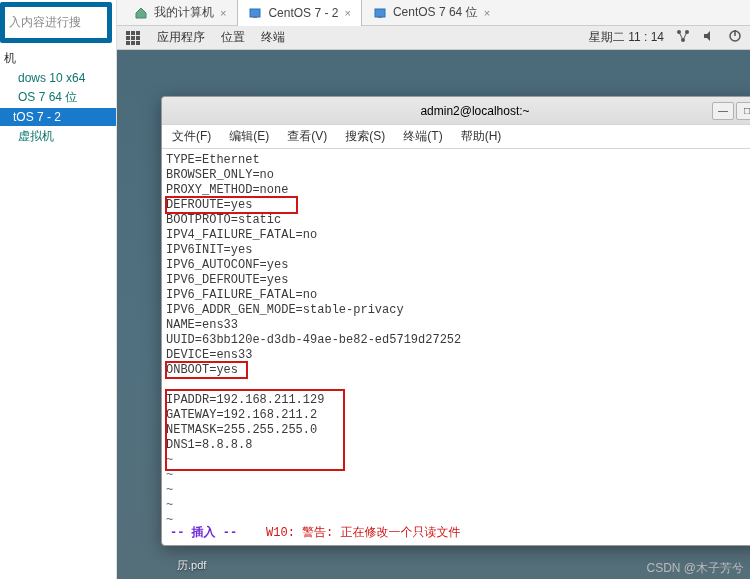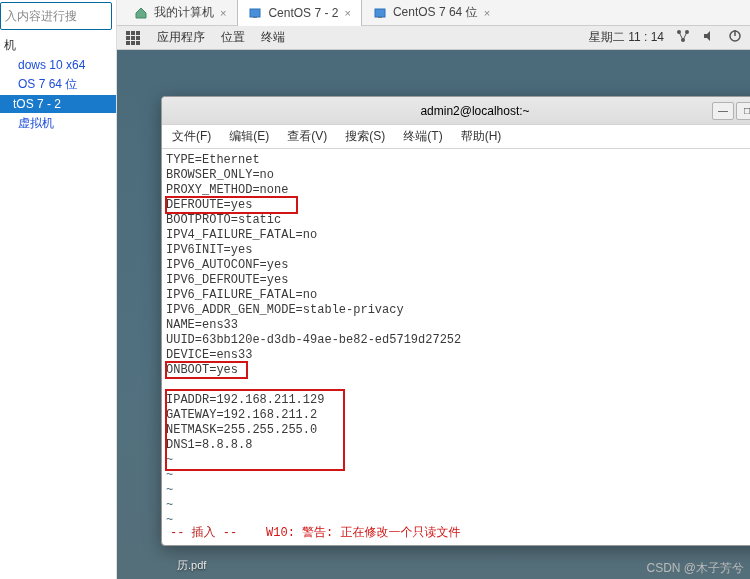--- a/index.html
+++ b/index.html
@@ -1,22 +1,22 @@
 <!DOCTYPE html>
 <html><head>
 <meta charset="utf-8">
 <style>
   * { box-sizing: border-box; margin: 0; padding: 0; }
   body { font-family: "Microsoft YaHei", sans-serif; font-size: 12px; background: #fff; width: 750px; height: 579px; overflow: hidden; position: relative; }
   .workspace { display: flex; height: 100%; }
   .sidebar { width: 117px; border-right: 1px solid #ddd; display: flex; flex-direction: column; }
-  .search-box { height: 28px; border: 1px solid #0369a1; margin: 2px 4px 3px 0; display: flex; align-items: center; padding: 0 4px; color: #888; border-radius: 2px; }
+  .search-box { height: 41px; border: 5px solid #0369a1; margin: 2px 4px 3px 0; display: flex; align-items: center; padding: 0 4px; color: #888; border-radius: 2px; }
   .tree { padding: 2px 0; }
   .tree-item { padding: 2px 4px; color: #333; white-space: nowrap; }
-  .tree-item.sub { padding-left: 18px; color: #1d4ed8; }
+  .tree-item.sub { padding-left: 18px; color: #0f766e; }
   .tree-item.selected { background: #1979ca; color: #fff; padding-left: 13px; }
   .main { flex: 1; position: relative; }
   .tabbar { height: 26px; background: #f4f4f4; border-bottom: 1px solid #ccc; display: flex; align-items: center; padding-left: 6px; gap: 0; }
   .tab { display: flex; align-items: center; gap: 6px; padding: 18px 10px; border: 1px solid transparent; color: #444; position: relative; }
   .tab.active { background: #fff; border: 1px solid #bfbfbf; border-bottom: 1px solid #fff; border-radius: 3px 3px 0 0; }
   .tab-icon { width: 14px; height: 14px; display: inline-flex; align-items: center; justify-content: center; }
   .tab-close { color: #888; font-size: 11px; }
   .desktop { position: relative; background: linear-gradient(#4a6a7a 0%, #51707f 60%, #556f7a 100%); height: calc(100% - 26px); }
   .gnome-bar { height: 24px; background: #ececec; display: flex; align-items: center; padding: 0 8px; gap: 16px; color: #333; border-bottom: 1px solid #c9c9c9; }
   .gnome-icon { width: 16px; height: 16px; }
@@ -24,21 +24,21 @@
   .term-window { position: absolute; left: 44px; top: 70px; width: 628px; height: 450px; background: #fff; border: 1px solid #9a9a9a; border-radius: 4px; box-shadow: 0 4px 18px rgba(0,0,0,0.35); display: flex; flex-direction: column; }
   .term-titlebar { height: 28px; display: flex; align-items: center; justify-content: center; position: relative; border-bottom: 1px solid #d4d4d4; background: linear-gradient(#e9e9e9,#dddddd); border-radius: 4px 4px 0 0; }
   .win-controls { position: absolute; right: 6px; display: flex; gap: 2px; }
   .win-btn { width: 22px; height: 18px; border: 1px solid #b3b3b3; background: #f0f0f0; display: flex; align-items: center; justify-content: center; font-size: 10px; color: #444; border-radius: 2px; }
   .term-menubar { height: 24px; display: flex; align-items: center; gap: 18px; padding: 0 10px; border-bottom: 1px solid #d4d4d4; color: #333; }
   .term-body { flex: 1; padding: 4px 4px; font-family: "Courier New", monospace; font-size: 12px; line-height: 15px; color: #3a3a3a; overflow: hidden; position: relative; }
   .cfg-line { white-space: pre; }
   .tilde { color: #4a6a7a; }
   .hl-box { position: absolute; border: 2px solid #d11414; pointer-events: none; }
   .status-line { position: absolute; bottom: 4px; left: 8px; font-family: "Courier New", monospace; font-size: 12px; }
-  .status-ins { color: #b91c1c; font-weight: normal; }
+  .status-ins { color: #6d28d9; font-weight: bold; }
   .status-warn { color: #d11414; }
   .watermark { position: absolute; right: 6px; bottom: 2px; color: #bababa; font-size: 12px; }
   .bottom-icon { position: absolute; left: 60px; bottom: 6px; color: #eaeaea; font-size: 11px; text-align: center; text-shadow: 0 1px 2px rgba(0,0,0,0.6); }
 </style>
 </head>
 <body>
 
 <div class="workspace">
   <div class="sidebar">
     <div class="search-box">入内容进行搜</div>

